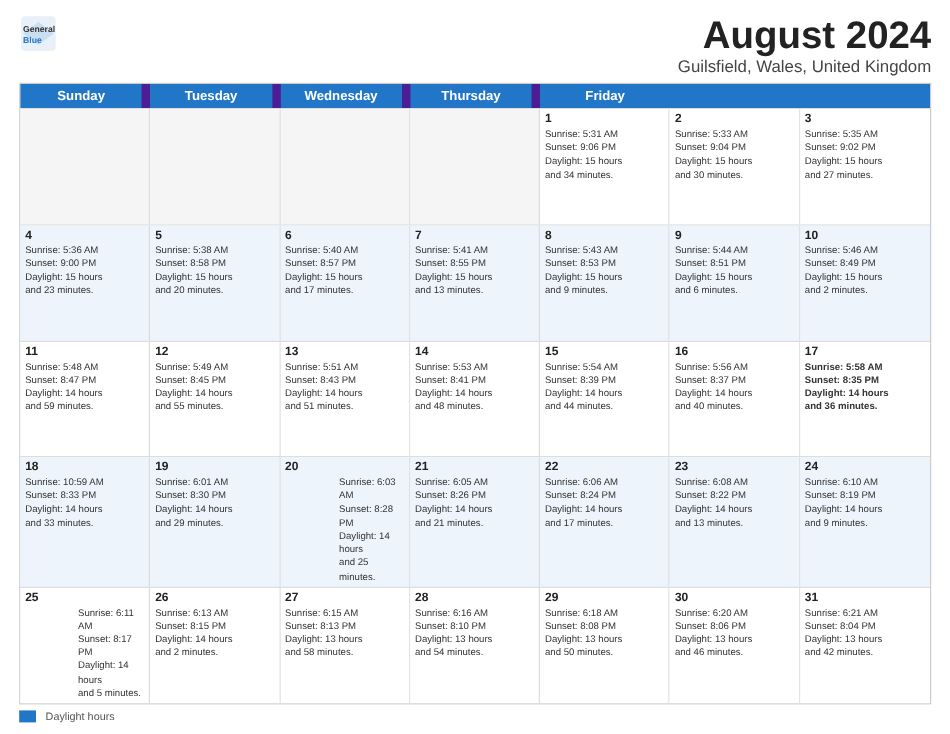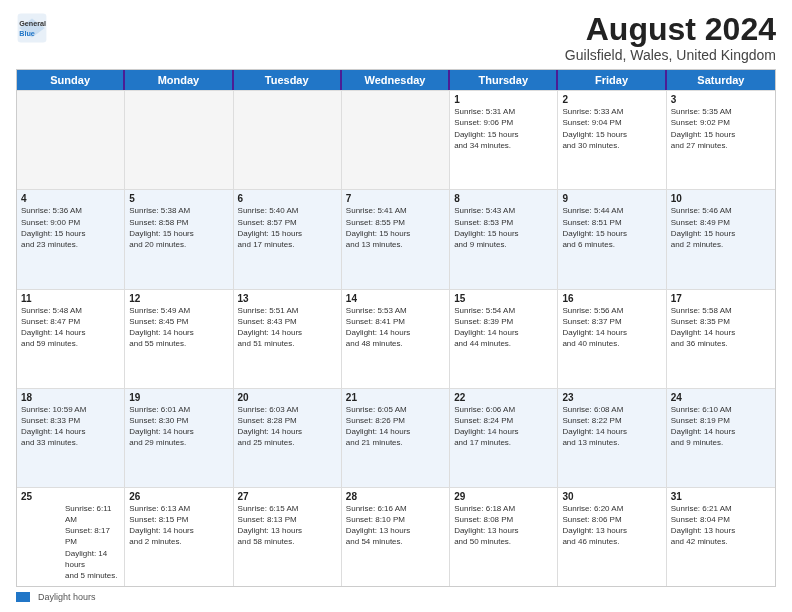--- a/index.html
+++ b/index.html
@@ -60,21 +60,21 @@
       display: grid;
       grid-template-columns: repeat(7, 1fr);
       background: #2176c7;
     }
     .cal-header-cell {
       color: #fff;
       font-size: 11px;
       font-weight: bold;
       padding: 4px 4px;
       text-align: center;
-      border-right: 2px solid #4c1d95;
+      border-right: 7px solid #4c1d95;
     }
     .cal-header-cell:last-child {
       border-right: none;
     }
     .cal-body {
       flex: 1;
       display: flex;
       flex-direction: column;
     }
     .cal-row {
@@ -144,26 +144,24 @@
     </div>
     <div class="title-block">
       <div class="main-title">August 2024</div>
       <div class="subtitle">Guilsfield, Wales, United Kingdom</div>
     </div>
   </div>
 
   <div class="calendar">
     <div class="cal-header">
     <div class="cal-header-cell">Sunday</div>
-        <div class="cal-header-cell">Monday</div>
         <div class="cal-header-cell">Tuesday</div>
         <div class="cal-header-cell">Wednesday</div>
         <div class="cal-header-cell">Thursday</div>
         <div class="cal-header-cell">Friday</div>
-        <div class="cal-header-cell">Saturday</div>
       </div>
     <div class="cal-body">
     <div class="cal-row">
           <div class="cal-cell empty"></div>
           <div class="cal-cell empty"></div>
           <div class="cal-cell empty"></div>
           <div class="cal-cell empty"></div>
           <div class="cal-cell">
             <div class="day-num">1</div>
             <div class="day-info" style="white-space: pre-line;">Sunrise: 5:31 AM
@@ -275,21 +273,21 @@
           </div>
           <div class="cal-cell">
             <div class="day-num">16</div>
             <div class="day-info" style="white-space: pre-line;">Sunrise: 5:56 AM
 Sunset: 8:37 PM
 Daylight: 14 hours
 and 40 minutes.</div>
           </div>
           <div class="cal-cell">
             <div class="day-num">17</div>
-            <div class="day-info" style="white-space: pre-line;">Sunrise: 5:58 AM
+            <div class="day-info" style="white-space: pre-line; font-weight: bold;">Sunrise: 5:58 AM
 Sunset: 8:35 PM
 Daylight: 14 hours
 and 36 minutes.</div>
           </div>
         </div>
         <div class="cal-row">
           <div class="cal-cell alt-row">
             <div class="day-num">18</div>
             <div class="day-info" style="white-space: pre-line;">Sunrise: 10:59 AM
 Sunset: 8:33 PM
@@ -298,21 +296,21 @@
           </div>
           <div class="cal-cell alt-row">
             <div class="day-num">19</div>
             <div class="day-info" style="white-space: pre-line;">Sunrise: 6:01 AM
 Sunset: 8:30 PM
 Daylight: 14 hours
 and 29 minutes.</div>
           </div>
           <div class="cal-cell alt-row">
             <div class="day-num">20</div>
-            <div class="day-info" style="white-space: pre-line;">Sunrise: 6:03 AM
+            <div class="day-info" style="white-space: pre-line; margin-left: 45px;">Sunrise: 6:03 AM
 Sunset: 8:28 PM
 Daylight: 14 hours
 and 25 minutes.</div>
           </div>
           <div class="cal-cell alt-row">
             <div class="day-num">21</div>
             <div class="day-info" style="white-space: pre-line;">Sunrise: 6:05 AM
 Sunset: 8:26 PM
 Daylight: 14 hours
 and 21 minutes.</div>

